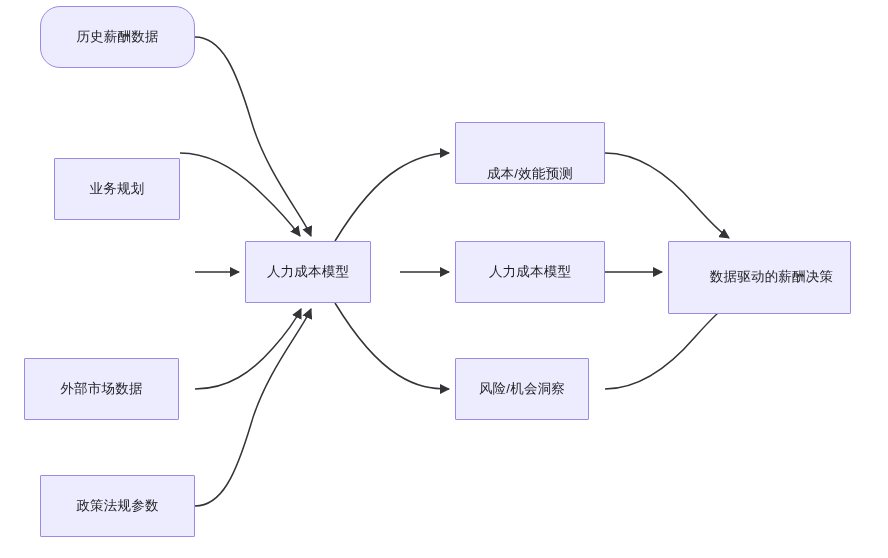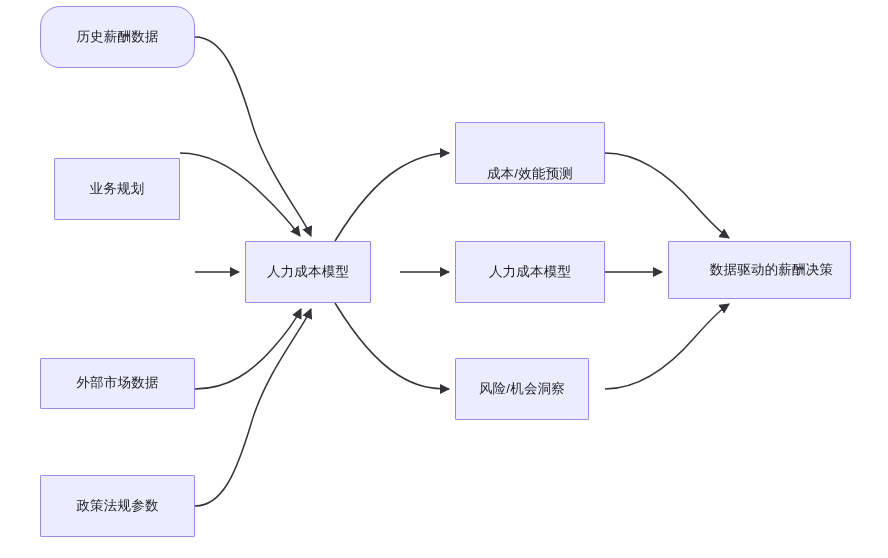--- a/index.html
+++ b/index.html
@@ -89,21 +89,21 @@
 
   <div class="node" style="left:40px; top:6px; width:155px; height:62px;border-radius:20px;">
     <span class="node-label">历史薪酬数据</span>
   </div>
 
   <div class="node" style="left:54px; top:122px; width:126px; height:62px;margin-top:36px;">
     <span class="node-label">业务规划</span>
   </div>
 
 
-  <div class="node" style="left:40px; top:358px; width:155px; height:51px;">
+  <div class="node" style="left:24px; top:358px; width:155px; height:62px;">
     <span class="node-label">外部市场数据</span>
   </div>
 
   <div class="node" style="left:40px; top:475px; width:155px; height:62px;">
     <span class="node-label">政策法规参数</span>
   </div>
 
   <div class="node" style="left:245px; top:241px; width:126px; height:62px;">
     <span class="node-label">人力成本模型</span>
   </div>
@@ -113,17 +113,17 @@
   </div>
 
   <div class="node" style="left:455px; top:241px; width:150px; height:62px;">
     <span class="node-label">人力成本模型</span>
   </div>
 
   <div class="node" style="left:455px; top:358px; width:134px; height:62px;">
     <span class="node-label">风险/机会洞察</span>
   </div>
 
-  <div class="node" style="left:668px; top:241px; width:183px; height:58px;padding-left:24px;">
+  <div class="node" style="left:668px; top:241px; width:183px; height:73px;padding-left:24px;">
     <span class="node-label">数据驱动的薪酬决策</span>
   </div>
 
 </div>
 
 </body></html>

